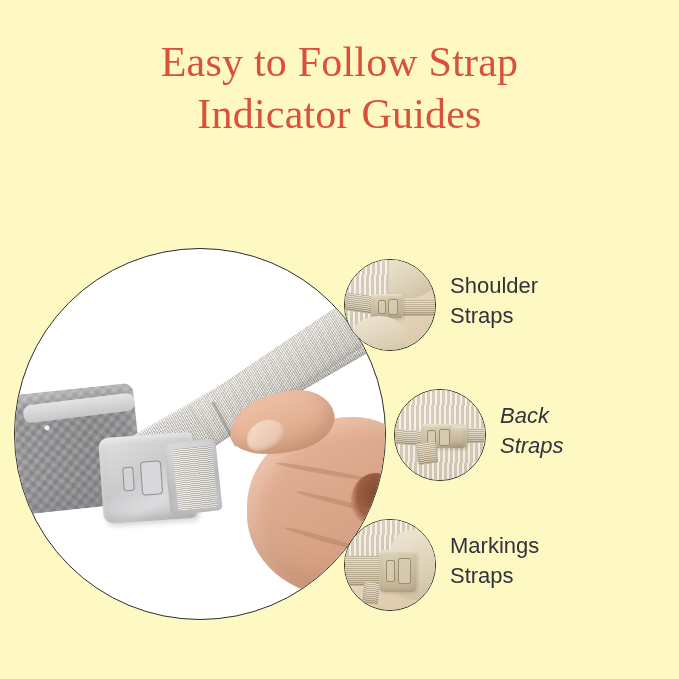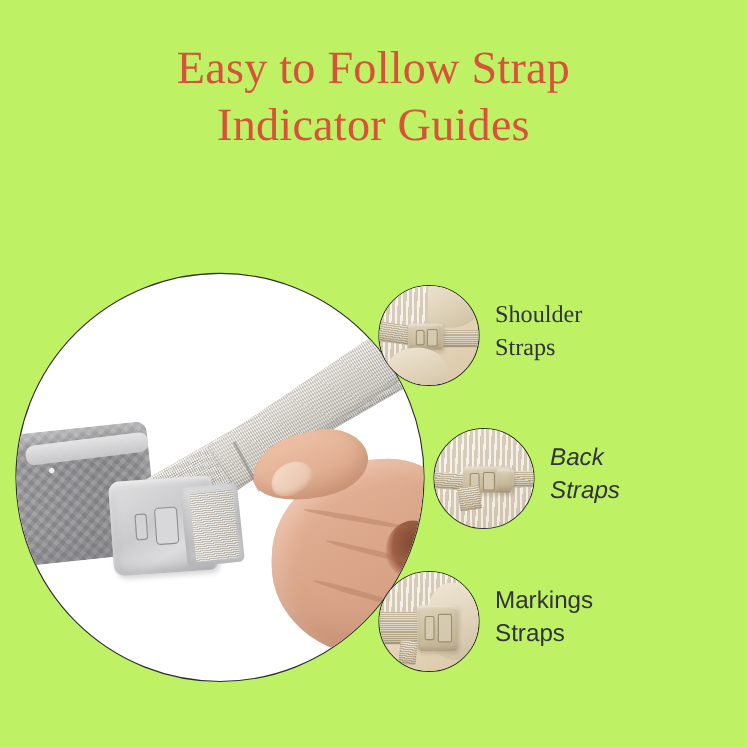--- a/index.html
+++ b/index.html
@@ -11,21 +11,21 @@
     height: 679px;
     overflow: hidden;
     background: #f9f5ef;
     font-family: "Liberation Sans", sans-serif;
     -webkit-font-smoothing: antialiased;
   }
   #root {
     position: relative;
     width: 679px;
     height: 679px;
-    background: #bef264;
+    background: #fef9c3;
   }
 
   
   .headline {
     position: absolute;
     left: 0;
     top: 36px;
     width: 679px;
     text-align: center;
     font-family: "Liberation Serif", "DejaVu Serif", serif;
@@ -307,21 +307,21 @@
 
   
   .label {
     position: absolute;
     font-family: "Liberation Sans", sans-serif;
     font-size: 22px;
     line-height: 30px;
     color: #32323c;
     white-space: pre-line;
   }
-  .label-1 { left: 450px; top: 271px; font-family: Liberation Serif, serif; }
+  .label-1 { left: 450px; top: 271px; }
   .label-2 { left: 500px; top: 401px; font-style: italic; }
   .label-3 { left: 450px; top: 531px; }
 </style>
 </head>
 <body>
 
 <div id="root">
 
   <div class="headline">Easy to Follow Strap
 Indicator Guides</div>

